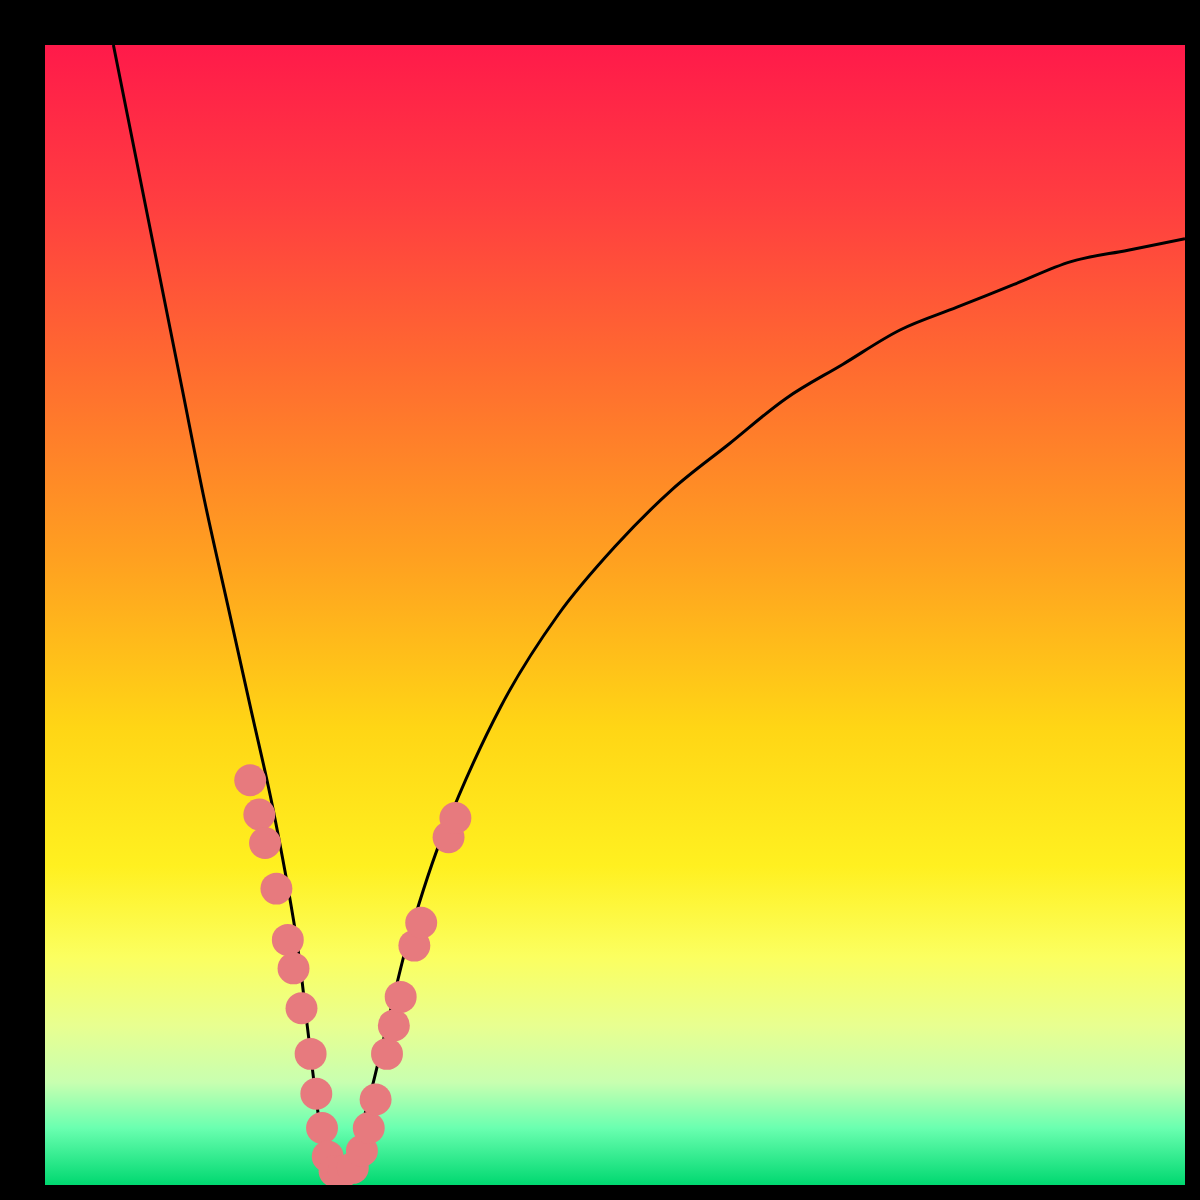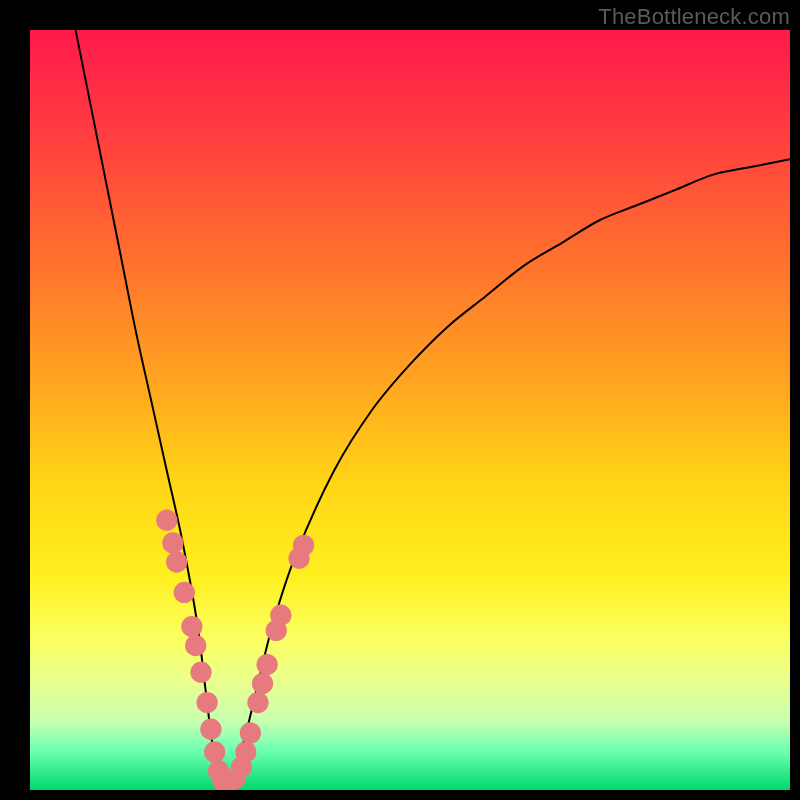--- a/index.html
+++ b/index.html
@@ -84,14 +84,13 @@
           <circle cx="228" cy="672.6" r="10.639999999999999" fill="#e77a7e"></circle>
           <circle cx="232.56" cy="653.6" r="10.639999999999999" fill="#e77a7e"></circle>
           <circle cx="237.12" cy="634.6" r="10.639999999999999" fill="#e77a7e"></circle>
           <circle cx="246.24" cy="600.4" r="10.639999999999999" fill="#e77a7e"></circle>
           <circle cx="250.8" cy="585.2" r="10.639999999999999" fill="#e77a7e"></circle>
           <circle cx="269.03999999999996" cy="528.1999999999999" r="10.639999999999999" fill="#e77a7e"></circle>
           <circle cx="273.59999999999997" cy="515.28" r="10.639999999999999" fill="#e77a7e"></circle>
         </g>
     </svg>
   </div>
-  <div class="watermark">TheBottleneck.com</div>
 </div>
 
 </body></html>

